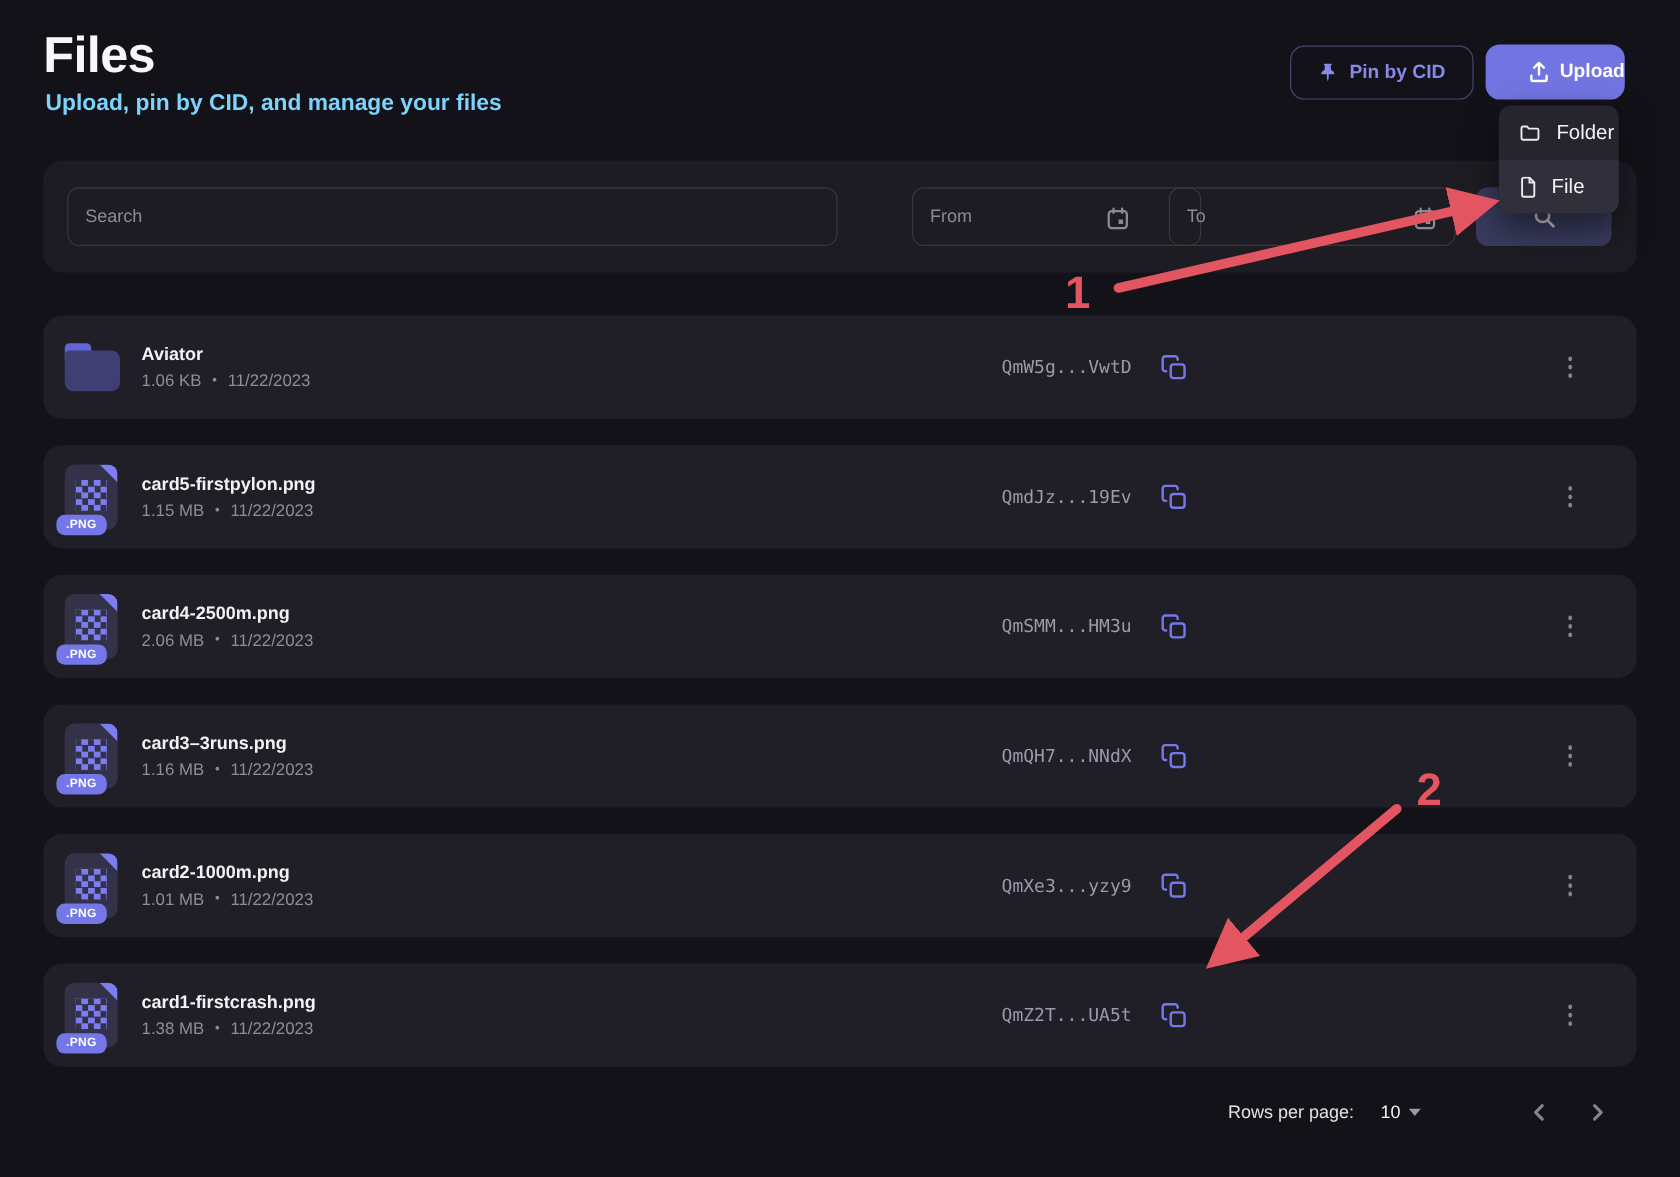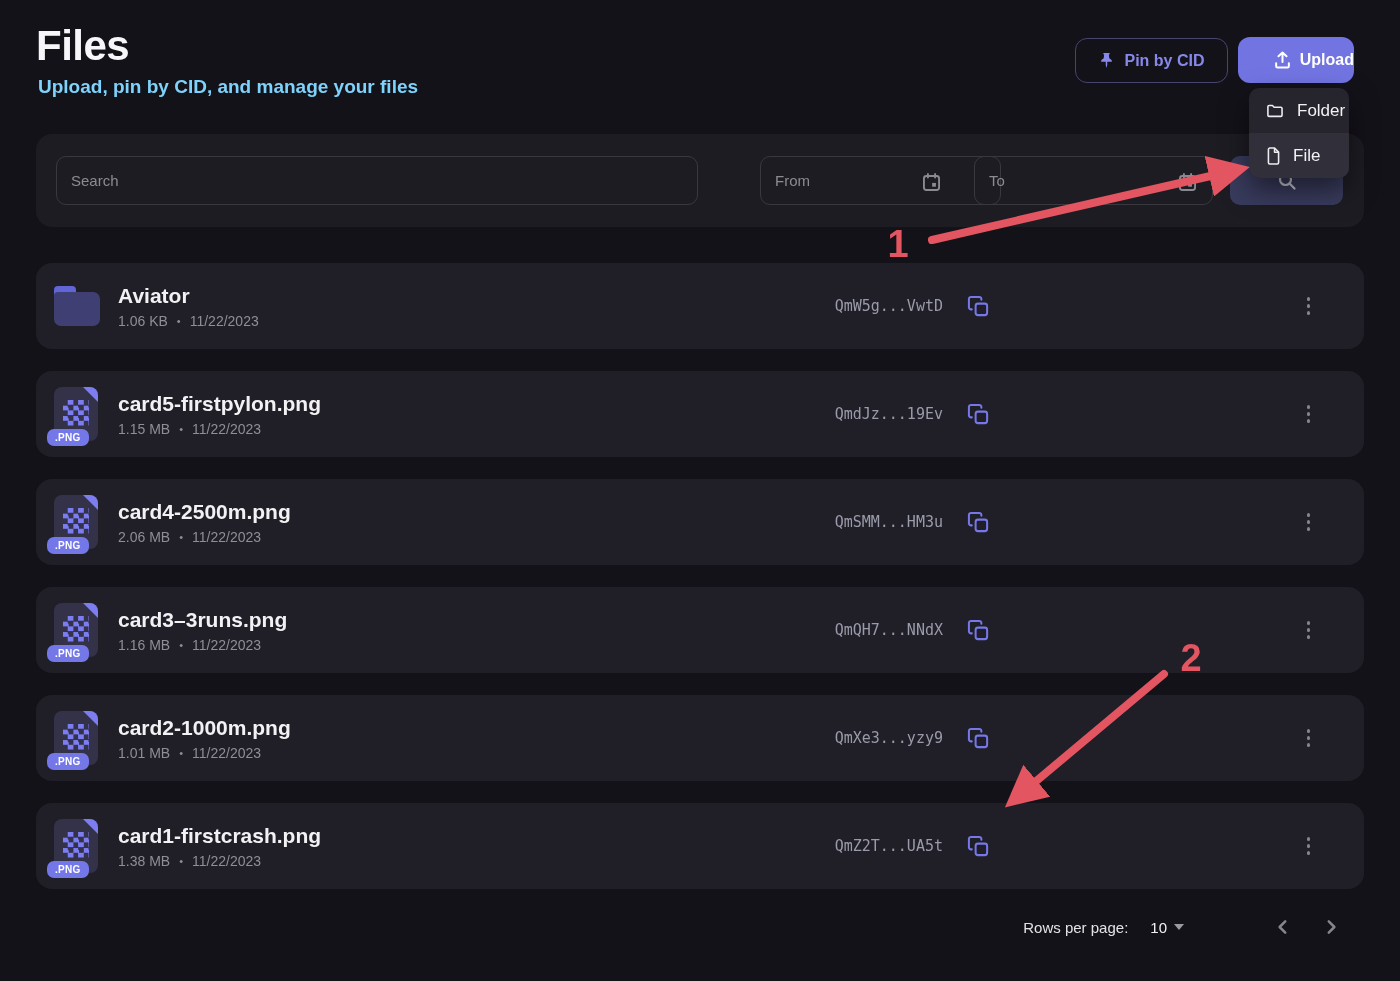--- a/index.html
+++ b/index.html
@@ -68,21 +68,21 @@
   }
 
   
   .rows { position:absolute; left:36px; top:263px; width:1328px; display:flex; flex-direction:column; gap:22px; }
   .file-row {
     height:86px; background:#201f27; border-radius:16px;
     display:flex; align-items:center; padding:0 48px 0 18px;
   }
   .row-icon-wrap { width:64px; flex:0 0 64px; display:flex; align-items:center; }
   .name-col { flex:0 0 645px; display:flex; flex-direction:column; gap:5px; }
-  .file-name { font-size:21px; font-weight:700; color:#f2f2f4; }
+  .file-name { font-size:15px; font-weight:700; color:#f2f2f4; }
   .file-meta { font-size:14px; color:#8e8e97; display:flex; align-items:center; gap:9px; }
   .cid-text {
     width:180px; text-align:right;
     font-family:"DejaVu Sans Mono", monospace; font-size:15px; color:#999baa;
   }
   .copy-btn { margin-left:24px; background:none; border:none; cursor:pointer; display:flex; align-items:center; }
   .spacer { flex:1; }
   .kebab { display:flex; flex-direction:column; gap:3.5px; cursor:pointer; padding:6px; }
   .kebab i { width:3.5px; height:3.5px; border-radius:50%; background:#85858e; display:block; }
 

